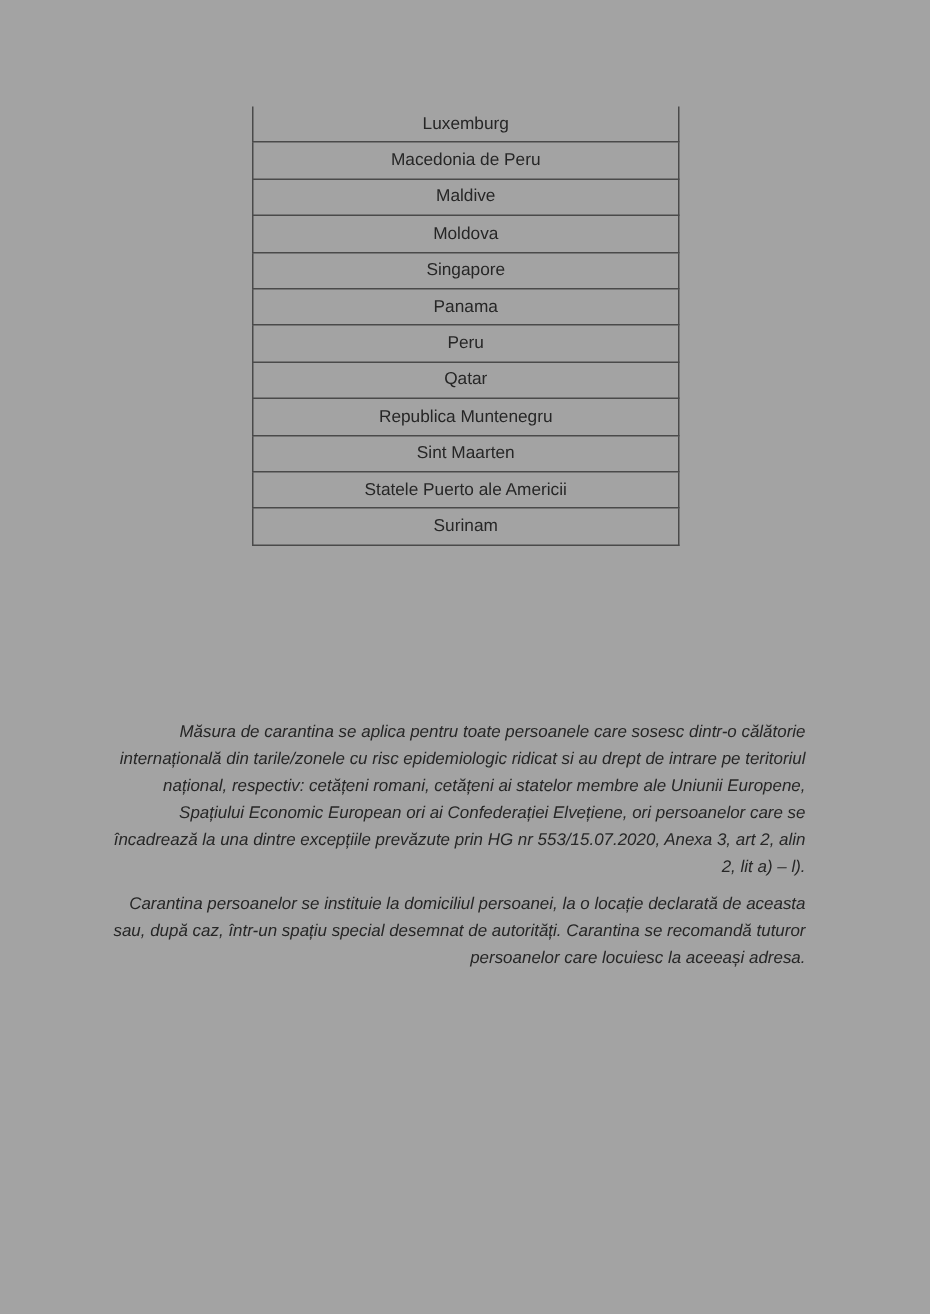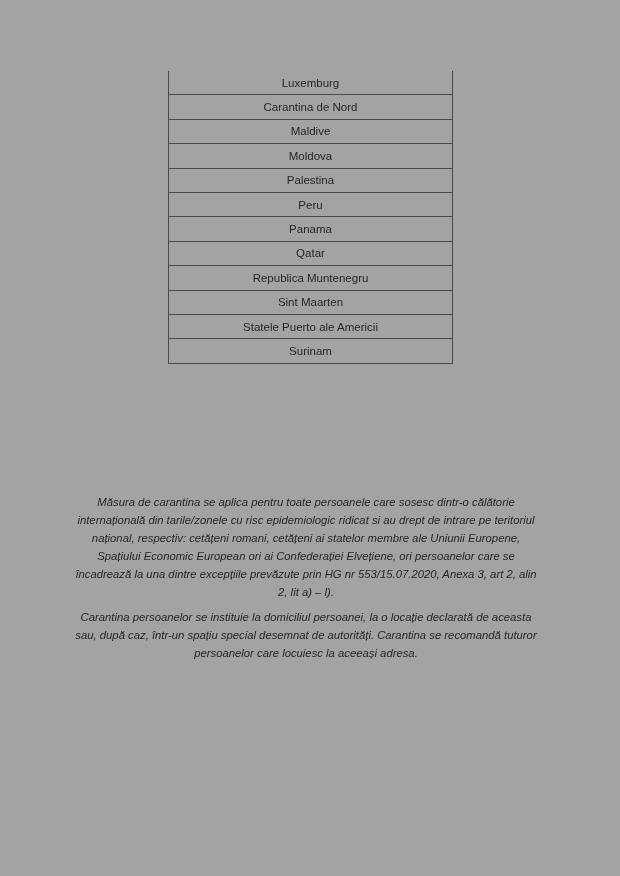--- a/index.html
+++ b/index.html
@@ -33,59 +33,59 @@
     padding: 0;
     text-align: center;
     vertical-align: middle;
     font-size: 11.5px;
     color: #262626;
   }
   
   .text-block {
     position: absolute;
     left: 75px;
-    top: 493px;
+    top: 479px;
     width: 462px;
     font-style: italic;
     font-size: 11.3px;
     line-height: 18px;
     color: #262626;
-    text-align: center;
+    text-align: right;
   }
   .text-block p {
     margin: 0 0 7px 0;
   }
 </style>
 </head>
 <body>
 
 <div class="page">
 
   <table class="country-table">
     <tbody>
         <tr>
           <td>Luxemburg</td>
         </tr>
         <tr>
-          <td>Carantina de Nord</td>
+          <td>Macedonia de Peru</td>
         </tr>
         <tr>
           <td>Maldive</td>
         </tr>
         <tr>
           <td>Moldova</td>
         </tr>
         <tr>
-          <td>Palestina</td>
+          <td>Singapore</td>
+        </tr>
+        <tr>
+          <td>Panama</td>
         </tr>
         <tr>
           <td>Peru</td>
-        </tr>
-        <tr>
-          <td>Panama</td>
         </tr>
         <tr>
           <td>Qatar</td>
         </tr>
         <tr>
           <td>Republica Muntenegru</td>
         </tr>
         <tr>
           <td>Sint Maarten</td>
         </tr>

